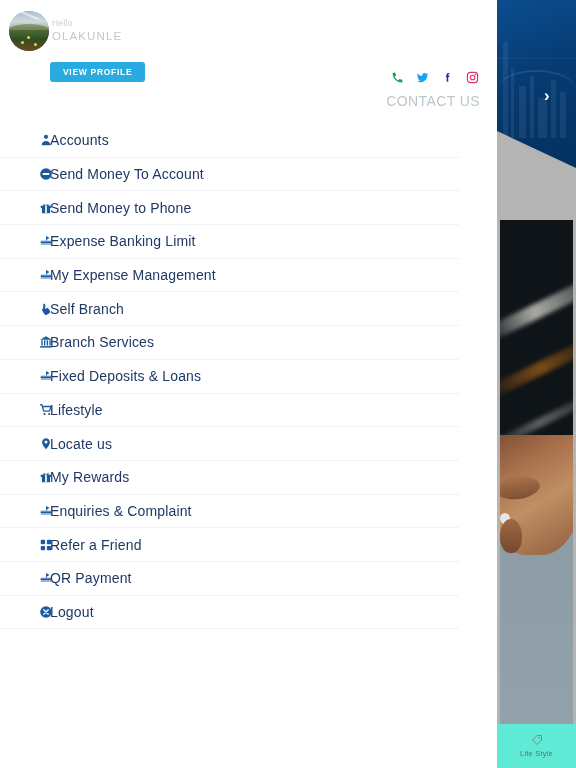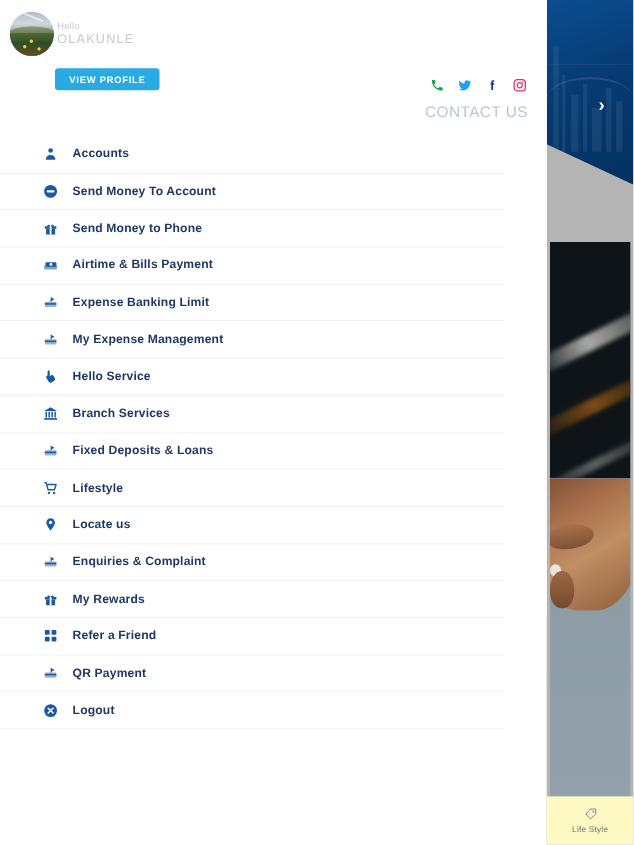--- a/index.html
+++ b/index.html
@@ -49,21 +49,21 @@
   .contact-us { position:absolute; right:17px; top:93px; font-size:14px; color:#bcc6cc; letter-spacing:.4px; }
 
   
   .menu { position:absolute; left:0; top:124px; width:497px; }
   .mrow {
     position:relative; display:flex; align-items:center; height:33.7px;
     padding-left:38px; border-bottom:1px solid #f1f2f4; margin:0 38px 0 0; cursor:pointer;
   }
   .mrow:last-child { border-bottom:1px solid #f1f2f4; }
   .micon { position:absolute; left:38px; width:16px; height:16px; display:flex; align-items:center; justify-content:center; }
-  .mlabel { margin-left:28px; font-size:11px; font-weight:bold; color:#1f3864; letter-spacing:.15px; }
+  .mlabel { margin-left:12px; font-size:14px; font-weight:normal; color:#1f3864; letter-spacing:.15px; }
 
   
   .right { position:absolute; left:497px; top:0; width:79px; height:768px; background:#b4b4b4; z-index:1; }
   .bluepanel {
     position:absolute; left:0; top:0; width:79px; height:168px;
     background:linear-gradient(160deg,#0b4d8f 0%,#063b73 45%,#03305f 100%);
     clip-path:polygon(0 0,100% 0,100% 100%,0 78%);
     overflow:hidden;
   }
   .sky-line { position:absolute; background:rgba(255,255,255,.055); }
@@ -112,21 +112,21 @@
     border-radius:50% 50% 45% 45%;
   }
   .photo-hand .chip {
     position:absolute; left:0px; top:78px; width:10px; height:11px;
     background:#e9e6df; border-radius:50%;
   }
 
   .lifestyle {
     position:absolute; left:0; bottom:0; width:79px; height:44px;
     display:flex; flex-direction:column; align-items:center; justify-content:center;
-    gap:3px; background:#fef9c3; cursor:pointer;
+    gap:3px; background:#5eead4; cursor:pointer;
   }
   .lifestyle .lbl { font-size:7.5px; color:#6d6f72; letter-spacing:.2px; }
 </style>
 </head>
 <body>
 
 <div class="screen">
 
   <div class="right">
 
@@ -236,30 +236,20 @@
           <svg width="14" height="14" viewBox="0 0 24 24">
               <rect x="3" y="8" width="18" height="4" fill="#1b5aa0"></rect>
               <rect x="5" y="12" width="14" height="9" fill="#1b5aa0"></rect>
               <rect x="10.6" y="4" width="2.8" height="17" fill="#ffffff"></rect>
               <path d="M12 8c-2-3-5-3-5-1s3 1 5 1zm0 0c2-3 5-3 5-1s-3 1-5 1z" fill="#1b5aa0"></path>
             </svg>
         </span>
         <span class="mlabel">Send Money to Phone</span>
       </div>
 
-      <div class="mrow">
-        <span class="micon">
-          <svg width="14" height="14" viewBox="0 0 24 24">
-              <rect x="2" y="12" width="20" height="7" rx="1.6" fill="#1b5aa0" opacity=".55"></rect>
-              <rect x="4" y="7.5" width="17" height="7" rx="1.6" fill="#1b5aa0"></rect>
-              <circle cx="12.5" cy="11" r="2.2" fill="#ffffff"></circle>
-            </svg>
-        </span>
-        <span class="mlabel">Airtime &amp; Bills Payment</span>
-      </div>
 
       <div class="mrow">
         <span class="micon">
           <svg width="14" height="14" viewBox="0 0 24 24">
               <rect x="3" y="11" width="18" height="8" rx="1.4" fill="#1b5aa0" opacity=".45"></rect>
               <rect x="3" y="13" width="18" height="2.4" fill="#1b5aa0"></rect>
               <path d="M13 4l5 3-5 3z" fill="#1b5aa0"></path>
               <rect x="12" y="4" width="1.6" height="7" fill="#1b5aa0"></rect>
             </svg>
         </span>
@@ -278,21 +268,21 @@
         <span class="mlabel">My Expense Management</span>
       </div>
 
 
       <div class="mrow">
         <span class="micon">
           <svg width="14" height="14" viewBox="0 0 24 24">
               <path d="M9 3c1 0 1.7.8 1.7 1.8v7.3l2.2-1.5c1.3-.9 2.9-.4 3.6.8l2.2 3.9c.7 1.3.3 3-1 3.8l-4.2 2.6c-1.4.9-3.2.5-4.1-.8L5.6 15c-.8-1.2-.5-2.8.7-3.6l1-.7V4.8C7.3 3.8 8 3 9 3z" fill="#1b5aa0"></path>
             </svg>
         </span>
-        <span class="mlabel">Hello Service</span>
+        <span class="mlabel">Self Branch</span>
       </div>
 
       <div class="mrow">
         <span class="micon">
           <svg width="14" height="14" viewBox="0 0 24 24">
               <path d="M12 2 22 8H2z" fill="#1b5aa0"></path>
               <rect x="4" y="9" width="2.4" height="9" fill="#1b5aa0"></rect>
               <rect x="8.6" y="9" width="2.4" height="9" fill="#1b5aa0"></rect>
               <rect x="13.2" y="9" width="2.4" height="9" fill="#1b5aa0"></rect>
               <rect x="17.8" y="9" width="2.4" height="9" fill="#1b5aa0"></rect>
@@ -331,44 +321,44 @@
               <path d="M12 2C8.3 2 5.3 5 5.3 8.7c0 5 6.7 12.6 6.7 12.6s6.7-7.6 6.7-12.6C18.7 5 15.7 2 12 2z" fill="#1b5aa0"></path>
               <circle cx="12" cy="8.6" r="2.6" fill="#ffffff"></circle>
             </svg>
         </span>
         <span class="mlabel">Locate us</span>
       </div>
 
       <div class="mrow">
         <span class="micon">
           <svg width="14" height="14" viewBox="0 0 24 24">
-              <rect x="3" y="11" width="18" height="8" rx="1.4" fill="#1b5aa0" opacity=".45"></rect>
-              <rect x="3" y="13" width="18" height="2.4" fill="#1b5aa0"></rect>
-              <path d="M13 4l5 3-5 3z" fill="#1b5aa0"></path>
-              <rect x="12" y="4" width="1.6" height="7" fill="#1b5aa0"></rect>
-            </svg>
-        </span>
-        <span class="mlabel">Enquiries &amp; Complaint</span>
-      </div>
-
-      <div class="mrow">
-        <span class="micon">
-          <svg width="14" height="14" viewBox="0 0 24 24">
               <rect x="3" y="8" width="18" height="4" fill="#1b5aa0"></rect>
               <rect x="5" y="12" width="14" height="9" fill="#1b5aa0"></rect>
               <rect x="10.6" y="4" width="2.8" height="17" fill="#ffffff"></rect>
               <path d="M12 8c-2-3-5-3-5-1s3 1 5 1zm0 0c2-3 5-3 5-1s-3 1-5 1z" fill="#1b5aa0"></path>
             </svg>
         </span>
         <span class="mlabel">My Rewards</span>
       </div>
 
       <div class="mrow">
         <span class="micon">
           <svg width="14" height="14" viewBox="0 0 24 24">
+              <rect x="3" y="11" width="18" height="8" rx="1.4" fill="#1b5aa0" opacity=".45"></rect>
+              <rect x="3" y="13" width="18" height="2.4" fill="#1b5aa0"></rect>
+              <path d="M13 4l5 3-5 3z" fill="#1b5aa0"></path>
+              <rect x="12" y="4" width="1.6" height="7" fill="#1b5aa0"></rect>
+            </svg>
+        </span>
+        <span class="mlabel">Enquiries &amp; Complaint</span>
+      </div>
+
+      <div class="mrow">
+        <span class="micon">
+          <svg width="14" height="14" viewBox="0 0 24 24">
               <rect x="3" y="3" width="7.5" height="7.5" rx="1.6" fill="#1b5aa0"></rect>
               <rect x="13.5" y="3" width="7.5" height="7.5" rx="1.6" fill="#1b5aa0"></rect>
               <rect x="3" y="13.5" width="7.5" height="7.5" rx="1.6" fill="#1b5aa0"></rect>
               <rect x="13.5" y="13.5" width="7.5" height="7.5" rx="1.6" fill="#1b5aa0"></rect>
             </svg>
         </span>
         <span class="mlabel">Refer a Friend</span>
       </div>
 
       <div class="mrow">

